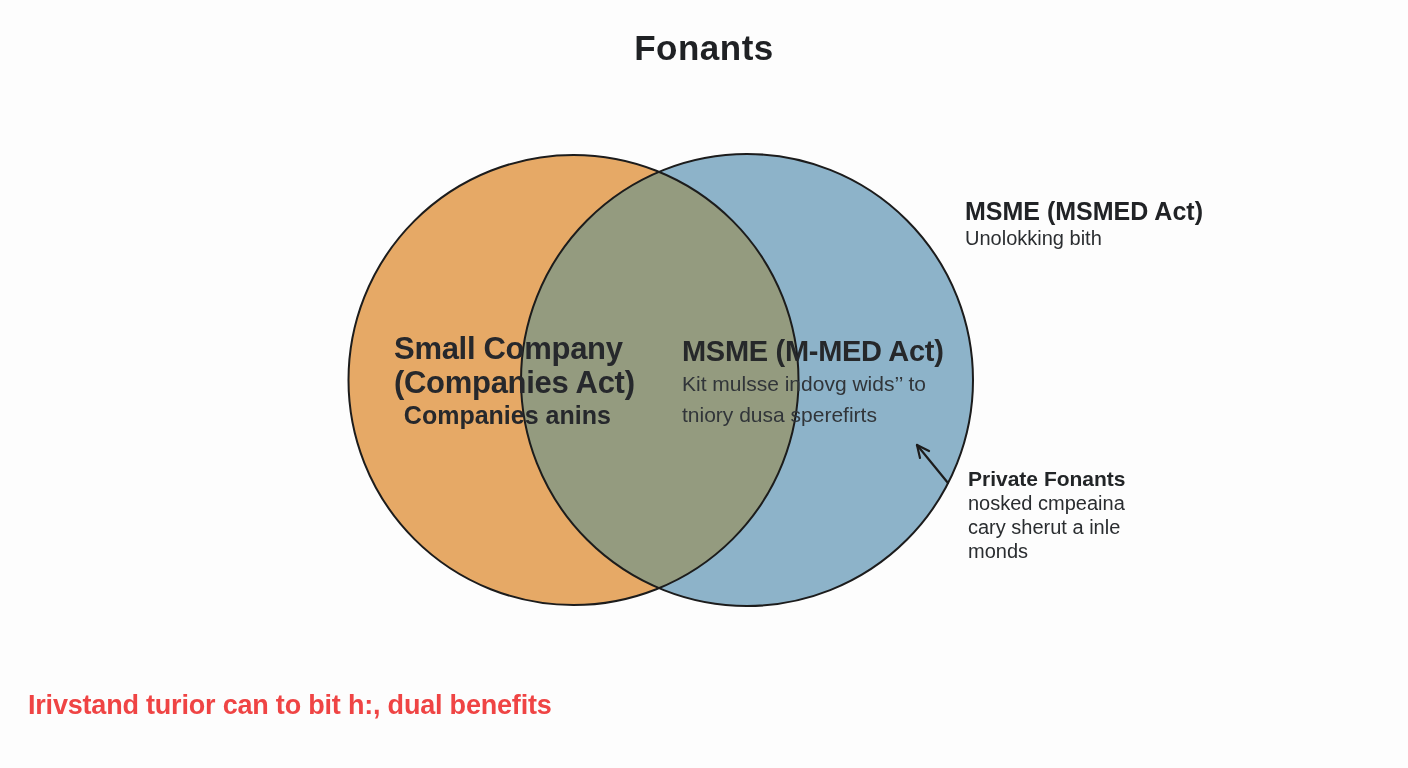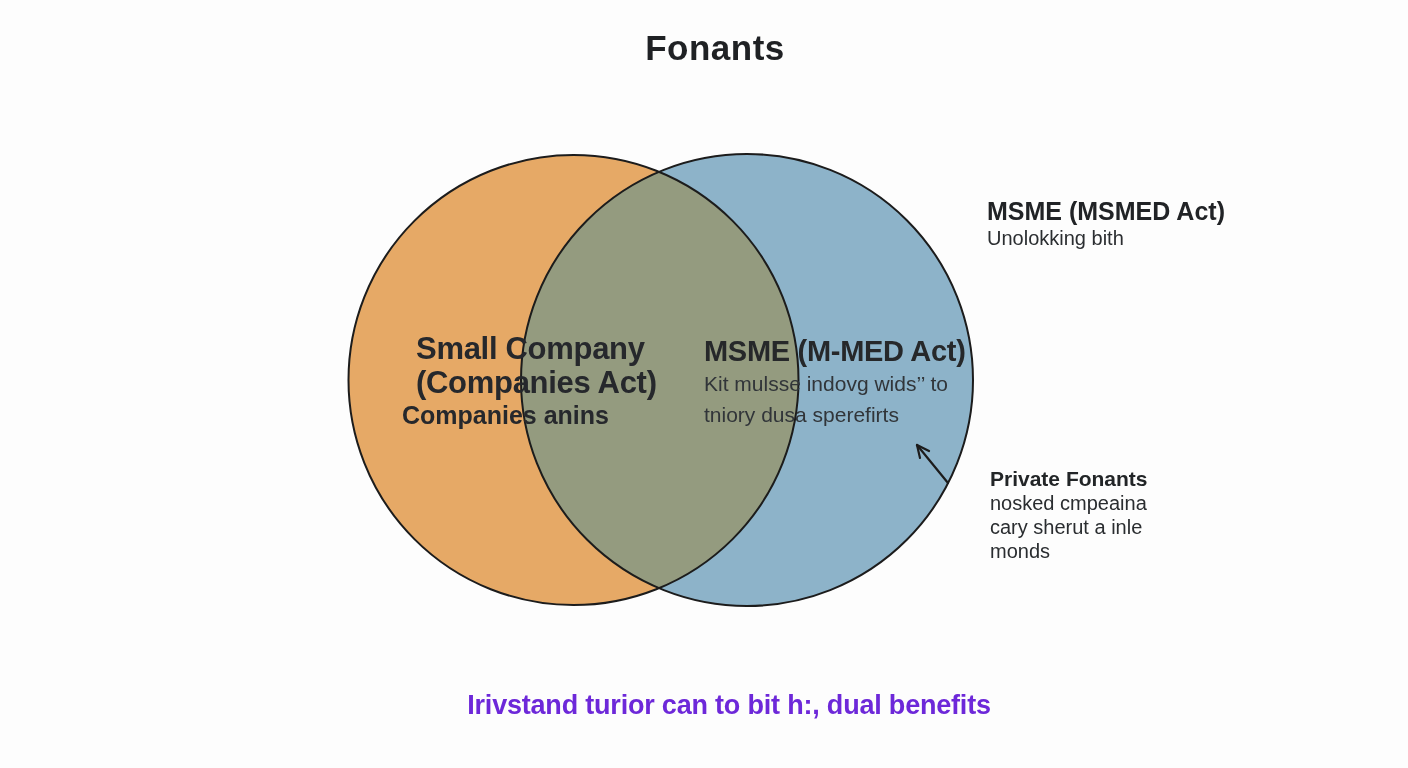--- a/index.html
+++ b/index.html
@@ -30,21 +30,21 @@
     fill: none;
     stroke: var(--circle-stroke);
     stroke-width: 2;
   }
   .arrow-stroke {
     stroke: var(--arrow);
     stroke-width: 2.2;
     fill: none;
     stroke-linecap: round;
   }
-  .txt { position: absolute; color: var(--text-dark); padding-left: 22px; }
+  .txt { position: absolute; color: var(--text-dark); }
   .diagram-title {
     left: 0; right: 0; top: 28px;
     text-align: center;
     font-size: 35px;
     font-weight: 700;
     letter-spacing: 0.5px;
     color: #1f2124;
   }
   .left-label { left: 380px; top: 332px; }
   .left-label .h {
@@ -53,20 +53,21 @@
     line-height: 34px;
     letter-spacing: -0.3px;
     color: #26282c;
     margin-left: 14px;
   }
   .left-label .s {
     font-size: 25px;
     font-weight: 700;
     line-height: 31px;
     color: #26282c;
+    text-align: center;
   }
   .overlap-label { left: 682px; top: 334px; }
   .overlap-label .h {
     font-size: 29px;
     font-weight: 700;
     line-height: 34px;
     letter-spacing: -0.3px;
     color: #26282a;
   }
   .overlap-label .b {
@@ -96,25 +97,25 @@
     color: #222527;
   }
   .arrow-label .b {
     font-size: 20px;
     font-weight: 400;
     line-height: 24px;
     color: #2a2d30;
   }
   .bottom-caption {
     left: 28px; right: 0; top: 690px;
-    text-align: center;
+    text-align: left;
     font-size: 27px;
     font-weight: 700;
     letter-spacing: -0.2px;
-    color: #6d28d9;
+    color: #ef4444;
   }
 </style>
 </head>
 <body>
 
 <div class="stage">
 
   <svg class="venn-svg" viewBox="0 0 1408 768">
     <defs>
       <clipPath id="clip-left-circle">

